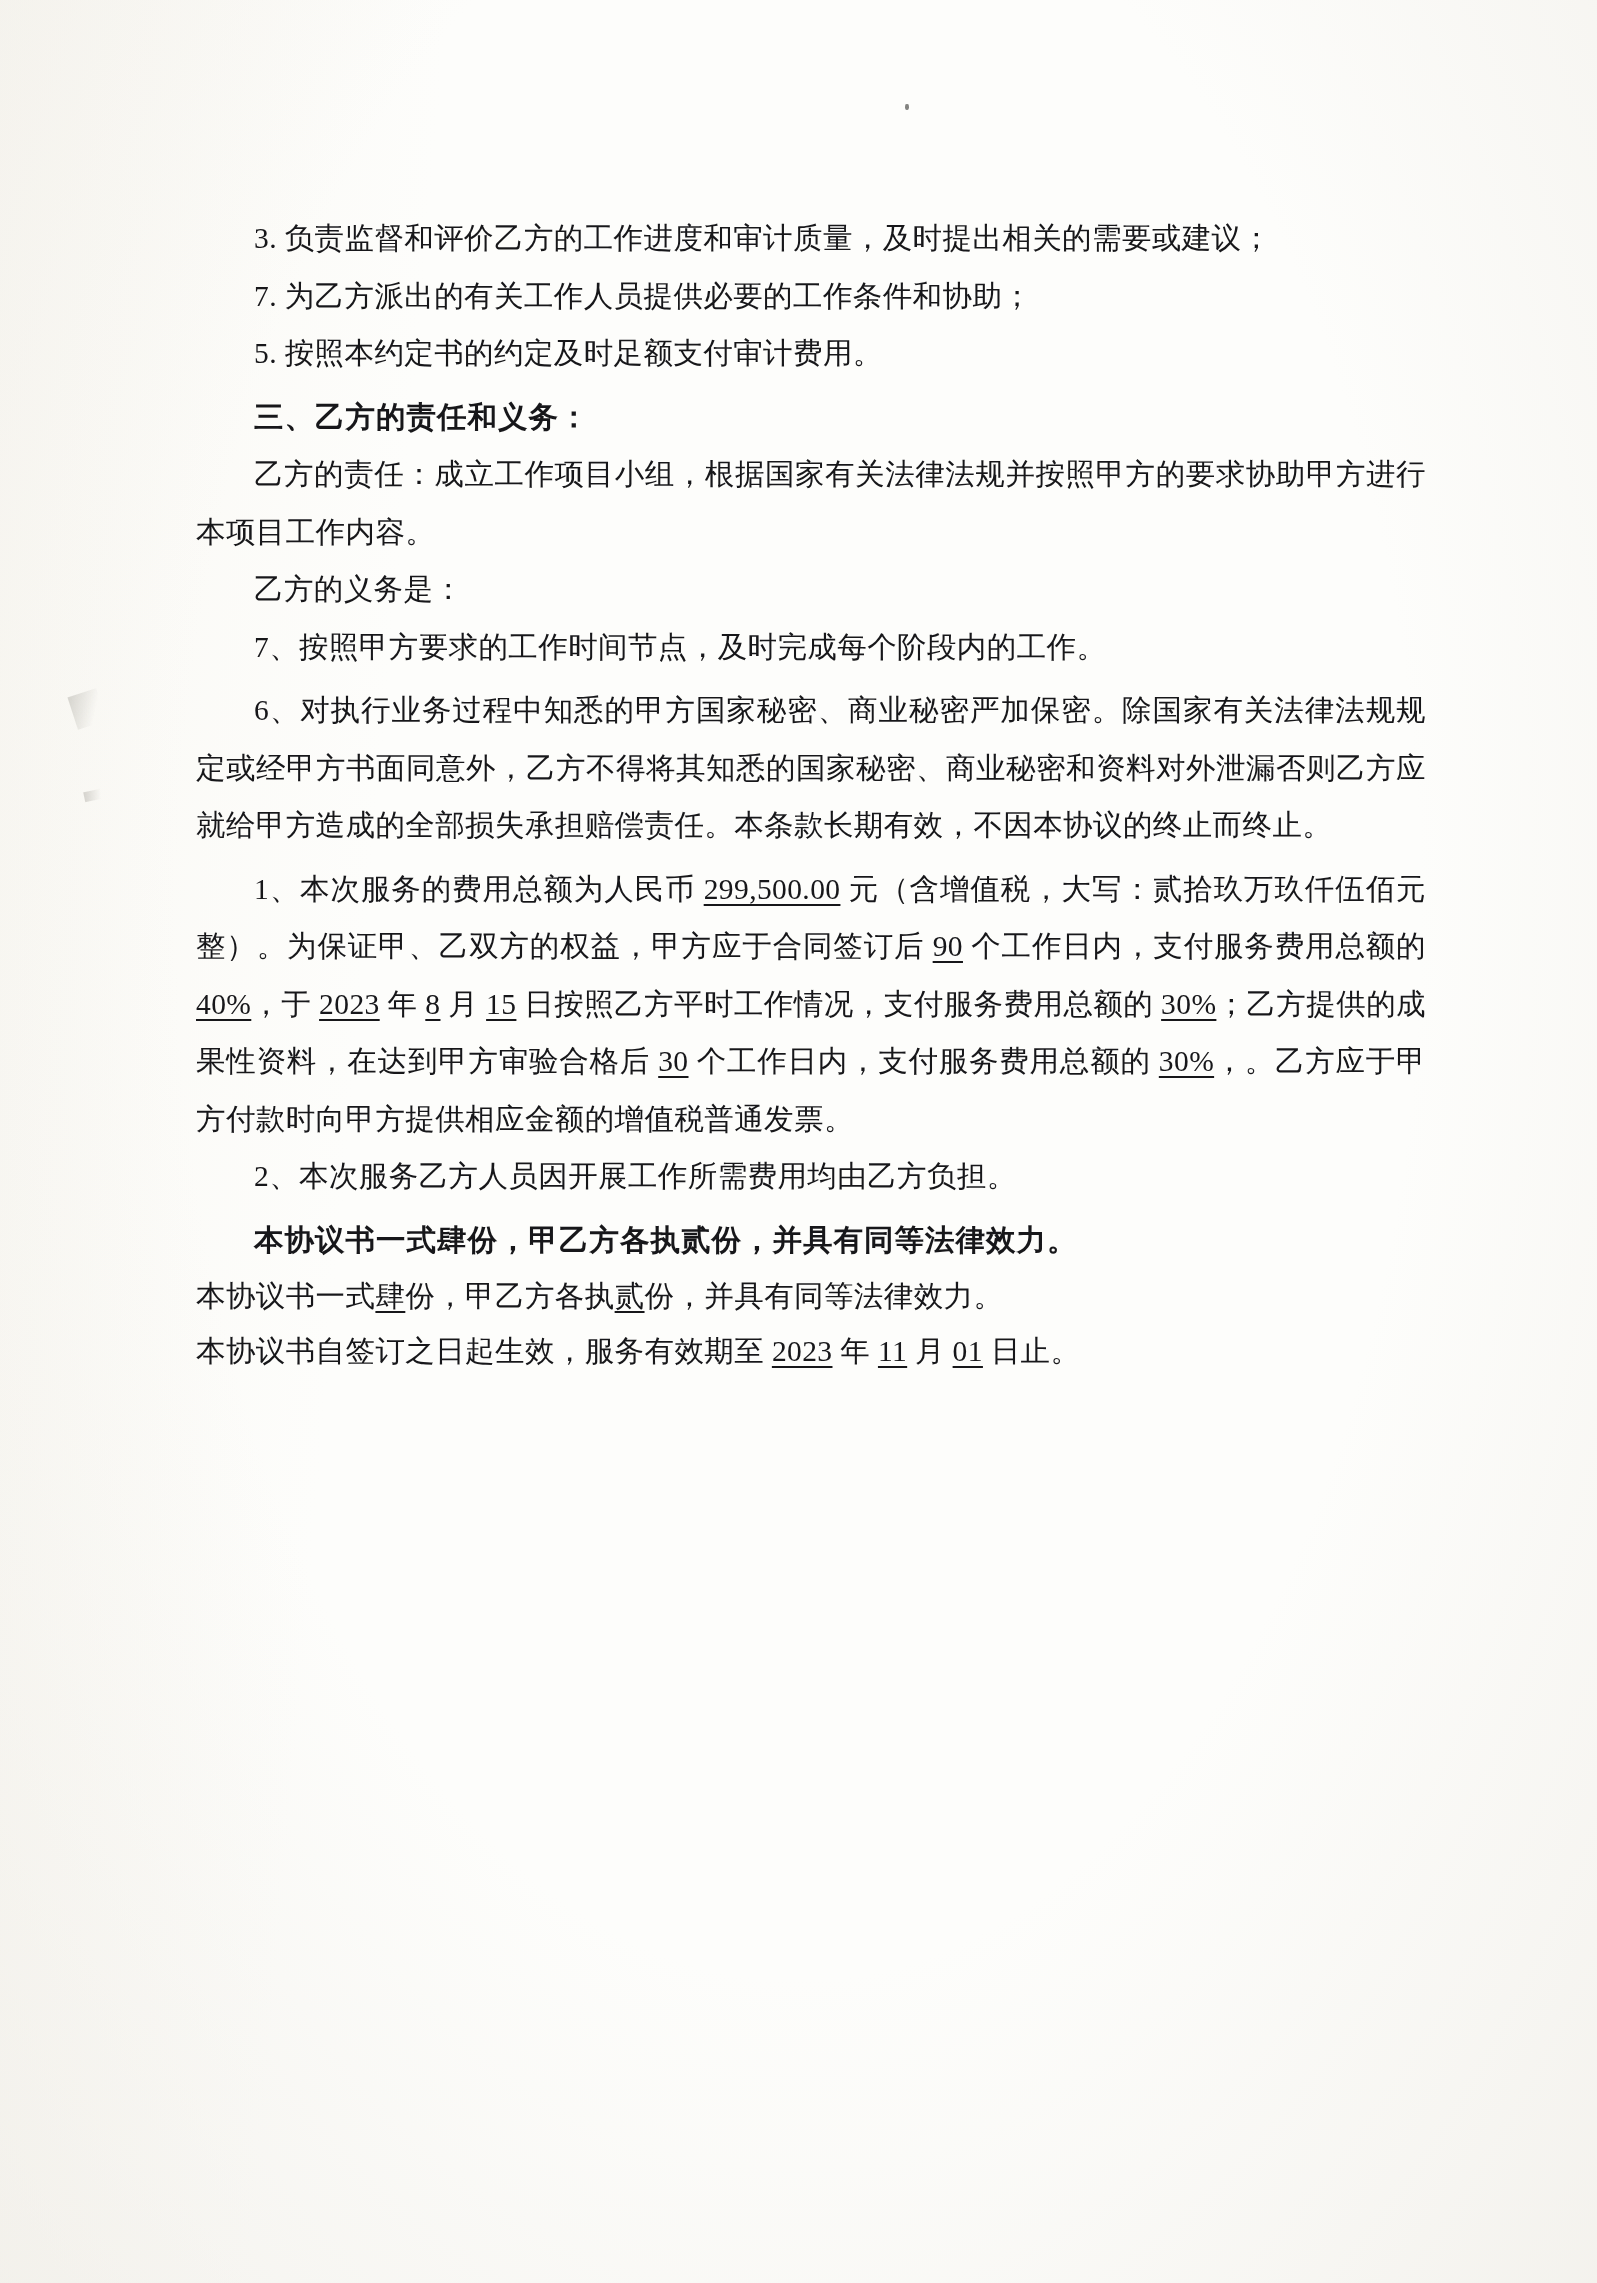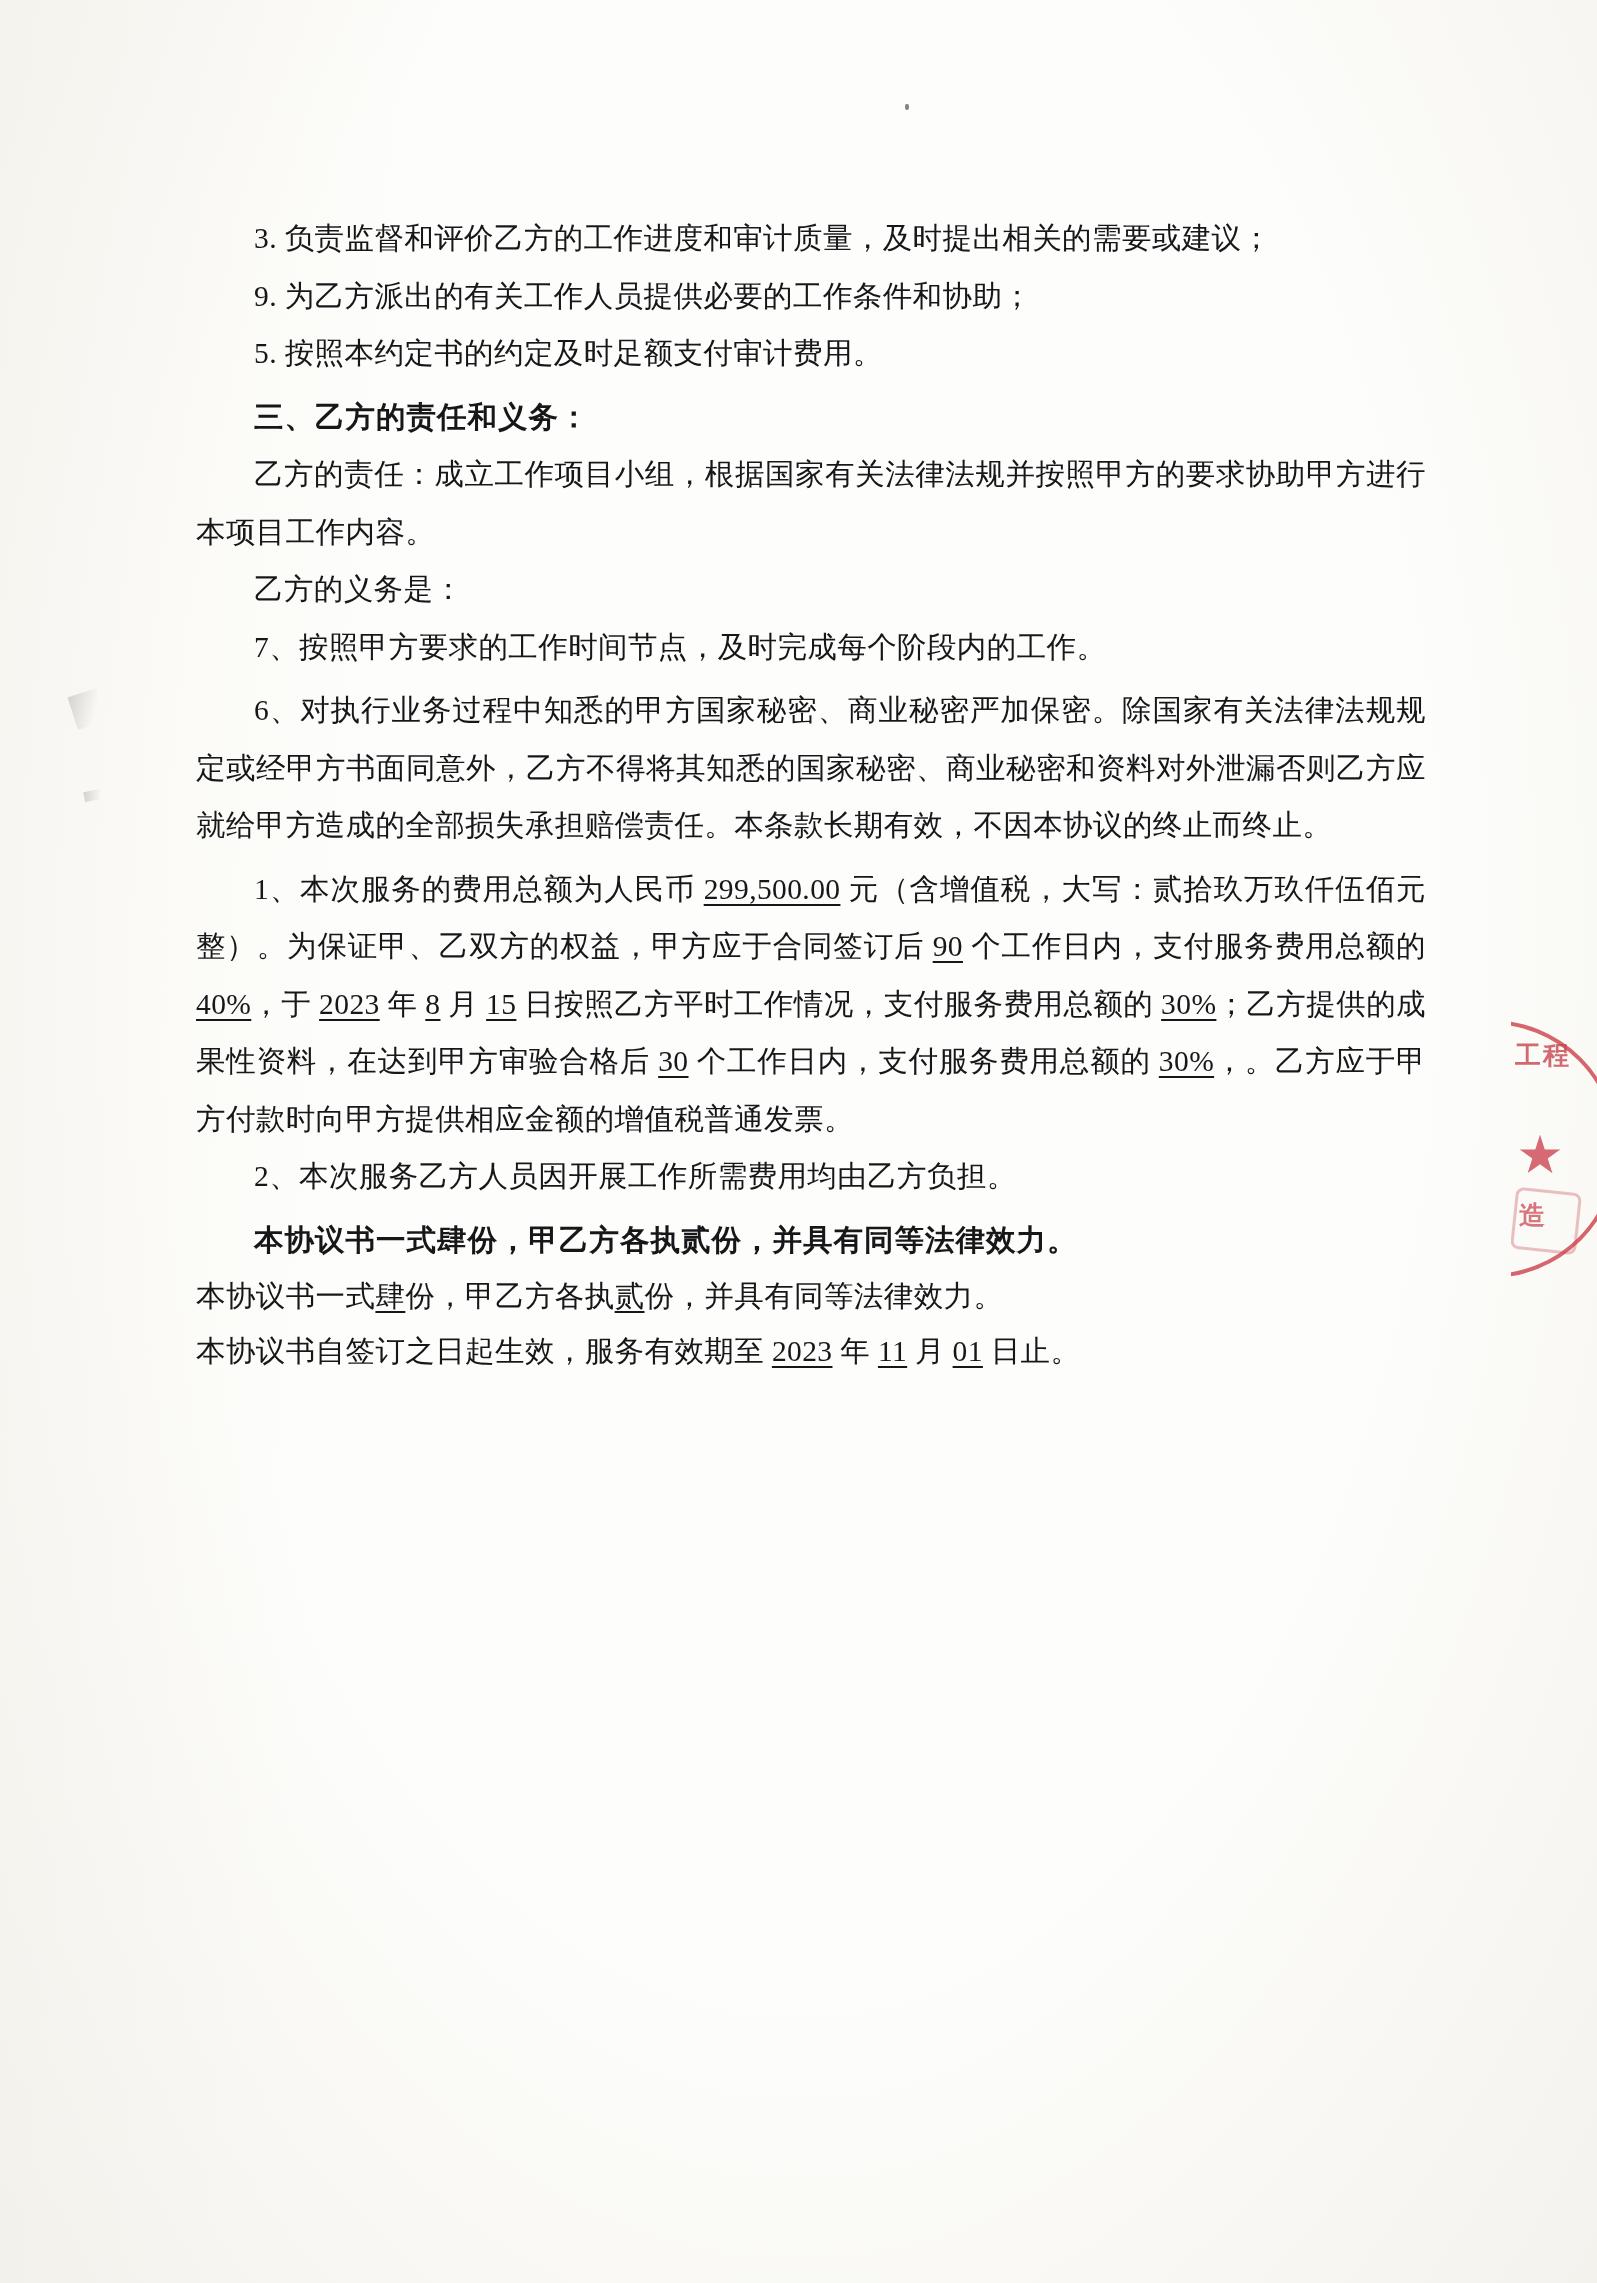--- a/index.html
+++ b/index.html
@@ -154,21 +154,21 @@
 
 <div class="page">
   <div class="paper-tint"></div>
   <div class="dot-artifact"></div>
   <div class="smudge-a"></div>
   <div class="smudge-b"></div>
 
   <div class="content">
 
     <p class="indent">3. 负责监督和评价乙方的工作进度和审计质量，及时提出相关的需要或建议；</p>
-    <p class="indent">9. 为乙方派出的有关工作人员提供必要的工作条件和协助；</p>
+    <p class="indent">7. 为乙方派出的有关工作人员提供必要的工作条件和协助；</p>
     <p class="indent">5. 按照本约定书的约定及时足额支付审计费用。</p>
 
     <div class="spacer-sm"></div>
     <p class="heading">三、乙方的责任和义务：</p>
 
     <p class="indent">乙方的责任：成立工作项目小组，根据国家有关法律法规并按照甲方的要求协助甲方进行本项目工作内容。</p>
     <p class="indent">乙方的义务是：</p>
     <p class="indent">7、按照甲方要求的工作时间节点，及时完成每个阶段内的工作。</p>
 
     <div class="spacer-sm"></div>
@@ -190,20 +190,13 @@
     </p>
 
     <p class="tight">
       <span>本协议书自签订之日起生效，服务有效期至 </span><span class="u">2023</span><span> 年 </span><span class="u">11</span><span> 月 </span><span class="u">01</span><span> 日止。</span>
     </p>
 
     <div class="spacer-sm"></div>
     <p class="heading"></p>
   </div>
 
-  <div class="seal">
-    <div class="seal-ring"></div>
-    <div class="seal-txt-top">工程</div>
-    <div class="seal-star">★</div>
-    <div class="seal-blob"></div>
-    <div class="seal-txt-bot">造</div>
-  </div>
 </div>
 
 </body></html>

